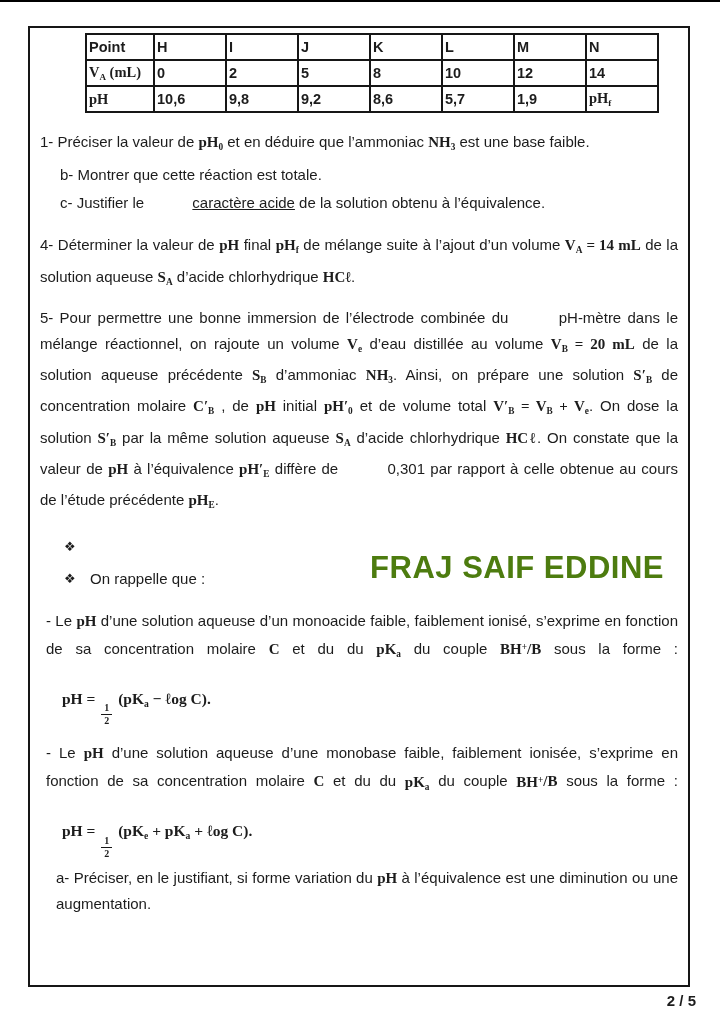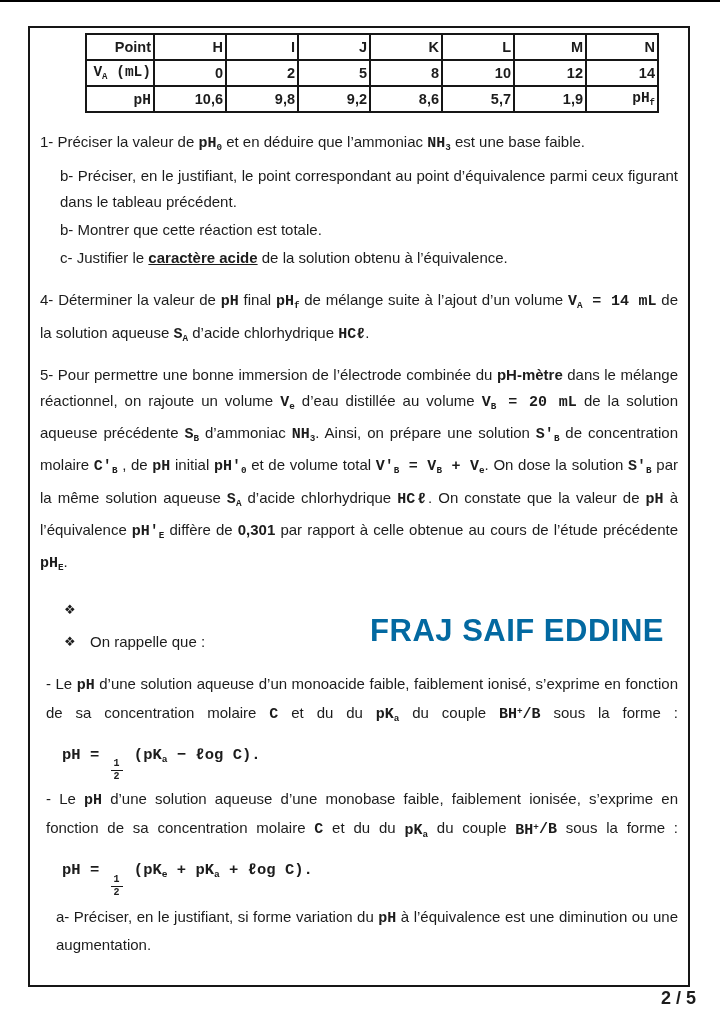--- a/index.html
+++ b/index.html
@@ -10,48 +10,48 @@
   }
   .topline{position:absolute;top:0;left:0;width:720px;height:2px;background:#000;}
   .frame{
     position:absolute;left:28px;top:26px;width:662px;height:961px;
     border:2px solid #161616;box-sizing:border-box;
   }
   .content{position:absolute;left:40px;top:33px;width:638px;}
   
   table.dt{border-collapse:collapse;margin-left:45px;table-layout:fixed;}
   table.dt td{
-    border:2px solid #161616;height:24px;text-align:right;vertical-align:middle;
+    border:2px solid #161616;height:24px;text-align:left;vertical-align:middle;
     font-weight:bold;font-size:14.5px;padding:0 2px;
   }
   td.c0{width:62px;} td.c{width:66px;}
   
   .p{margin:0;line-height:26px;}
-  .mt2{margin-top:2px;} .mt4{margin-top:4px;} .mt6{margin-top:6px;}
+  .mt2{margin-top:2px;} .mt4{margin-top:14px;} .mt6{margin-top:6px;}
   .mt8{margin-top:16px;} .mt10{margin-top:10px;}
   .i1{padding-left:20px;} .i2{padding-left:16px;} .dash{padding-left:6px;}
   .just{text-align:justify;}
   .just-all{text-align:justify;text-align-last:justify;}
-  .m{font-family:Liberation Mono, monospace;font-weight:bold;}
-  .b{font-weight:bold;}
+  .m{font-family:Liberation Serif, serif;font-weight:bold;}
+  .b{font-weight:normal;margin-left:44px;}
   .u{text-decoration:underline;}
   sub{font-size:0.62em;vertical-align:-0.35em;}
   sup{font-size:0.62em;vertical-align:0.45em;}
   .formula{line-height:34px;padding-left:22px;font-size:15.5px;}
   .frac{display:inline-flex;flex-direction:column;align-items:center;
     vertical-align:-0.5em;line-height:1;margin:0 2px;}
   .frac .fn{font-size:10px;border-bottom:1.4px solid #161616;padding:0 3px 1px;}
   .frac .fd{font-size:10px;padding-top:1px;}
   .bullet-row{position:relative;padding-left:24px;display:flex;}
   .bullet{width:26px;flex:0 0 26px;font-size:13px;}
   .wm{
     position:absolute;right:14px;top:-11px;font-size:31px;font-weight:bold;
     letter-spacing:0.5px;white-space:nowrap;font-family:"Liberation Sans",sans-serif;
   }
-  .pagenum{position:absolute;right:24px;bottom:7px;font-weight:bold;font-size:18px;text-align:right;}
+  .pagenum{position:absolute;right:24px;bottom:7px;font-weight:bold;font-size:15px;text-align:right;}
 </style>
 </head>
 <body>
 
 <div class="topline"></div>
 <div class="frame"></div>
 
 <div class="content">
 
   <table class="dt">
@@ -83,34 +83,33 @@
       <td class="c">9,2</td>
       <td class="c">8,6</td>
       <td class="c">5,7</td>
       <td class="c">1,9</td>
       <td class="c"><span class="m">pH<sub>f</sub></span></td>
     </tr>
   </tbody>
     </table>
 
   <p class="p mt8"><span>1- Préciser la valeur de </span><span class="m">pH<sub>0</sub></span><span> et en déduire que l’ammoniac </span><span class="m">NH<sub>3</sub></span><span> est une base faible.</span></p>
-  <p class="p i1 just mt2"><span>b- Préciser, en le justifiant, le point correspondant au point d’équivalence parmi ceux figurant dans le tableau précédent.</span></p>
   <p class="p i1 mt2"><span>b- Montrer que cette réaction est totale.</span></p>
   <p class="p i1 mt2"><span>c- Justifier le </span><span class="b u">caractère acide</span><span> de la solution obtenu à l’équivalence.</span></p>
   <p class="p just mt8"><span>4- Déterminer la valeur de </span><span class="m">pH</span><span> final </span><span class="m">pH<sub>f</sub></span><span> de mélange suite à l’ajout d’un volume </span><span class="m">V<sub>A</sub></span><span class="m"> = 14 mL</span><span> de la solution aqueuse </span><span class="m">S<sub>A</sub></span><span> d’acide chlorhydrique </span><span class="m">HCℓ</span><span>.</span></p>
   <p class="p just mt10"><span>5- Pour permettre une bonne immersion de l’électrode combinée du </span><span class="b">pH-mètre</span><span> dans le mélange réactionnel, on rajoute un volume </span><span class="m">V<sub>e</sub></span><span> d’eau distillée au volume </span><span class="m">V<sub>B</sub></span><span class="m"> = 20 mL</span><span> de la solution aqueuse précédente </span><span class="m">S<sub>B</sub></span><span> d’ammoniac </span><span class="m">NH<sub>3</sub></span><span>. Ainsi, on prépare une solution </span><span class="m">S′<sub>B</sub></span><span> de concentration molaire </span><span class="m">C′<sub>B</sub></span><span> , de </span><span class="m">pH</span><span> initial </span><span class="m">pH′<sub>0</sub></span><span> et de volume total </span><span class="m">V′<sub>B</sub></span><span class="m"> = V<sub>B</sub></span><span class="m"> + V<sub>e</sub></span><span>. On dose la solution </span><span class="m">S′<sub>B</sub></span><span> par la même solution aqueuse </span><span class="m">S<sub>A</sub></span><span> d’acide chlorhydrique </span><span class="m">HCℓ</span><span>. On constate que la valeur de </span><span class="m">pH</span><span> à l’équivalence </span><span class="m">pH′<sub>E</sub></span><span> diffère de </span><span class="b">0,301</span><span> par rapport à celle obtenue au cours de l’étude précédente </span><span class="m">pH<sub>E</sub></span><span>.</span></p>
 
   <div class="p bullet-row mt8">
     <span class="bullet">❖</span>
   </div>
 
   <div class="p bullet-row mt6">
     <span class="bullet">❖</span>
     <span class="bullet-text"><span>On rappelle que :</span></span>
-    <span class="wm" style="color: #0369a1;">FRAJ SAIF EDDINE</span>
+    <span class="wm" style="color: #4d7c0f;">FRAJ SAIF EDDINE</span>
   </div>
 
   <p class="p dash just-all mt8"><span>- Le </span><span class="m">pH</span><span> d’une solution aqueuse d’un monoacide faible, faiblement ionisé, s’exprime en fonction de sa concentration molaire </span><span class="m">C</span><span> et du du </span><span class="m">pK<sub>a</sub></span><span> du couple </span><span class="m">BH<sup>+</sup></span><span class="m">/B</span><span> sous la forme :</span></p>
   <p class="p formula mt4"><span class="m">pH = </span><span class="m frac">
         <span class="fn">1</span>
         <span class="fd">2</span>
       </span><span class="m"> (pK<sub>a</sub></span><span class="m"> − ℓog C).</span></p>
   <p class="p dash just-all mt4"><span>- Le </span><span class="m">pH</span><span> d’une solution aqueuse d’une monobase faible, faiblement ionisée, s’exprime en fonction de sa concentration molaire </span><span class="m">C</span><span> et du du </span><span class="m">pK<sub>a</sub></span><span> du couple </span><span class="m">BH<sup>+</sup></span><span class="m">/B</span><span> sous la forme :</span></p>
   <p class="p formula mt4"><span class="m">pH = </span><span class="m frac">
         <span class="fn">1</span>

